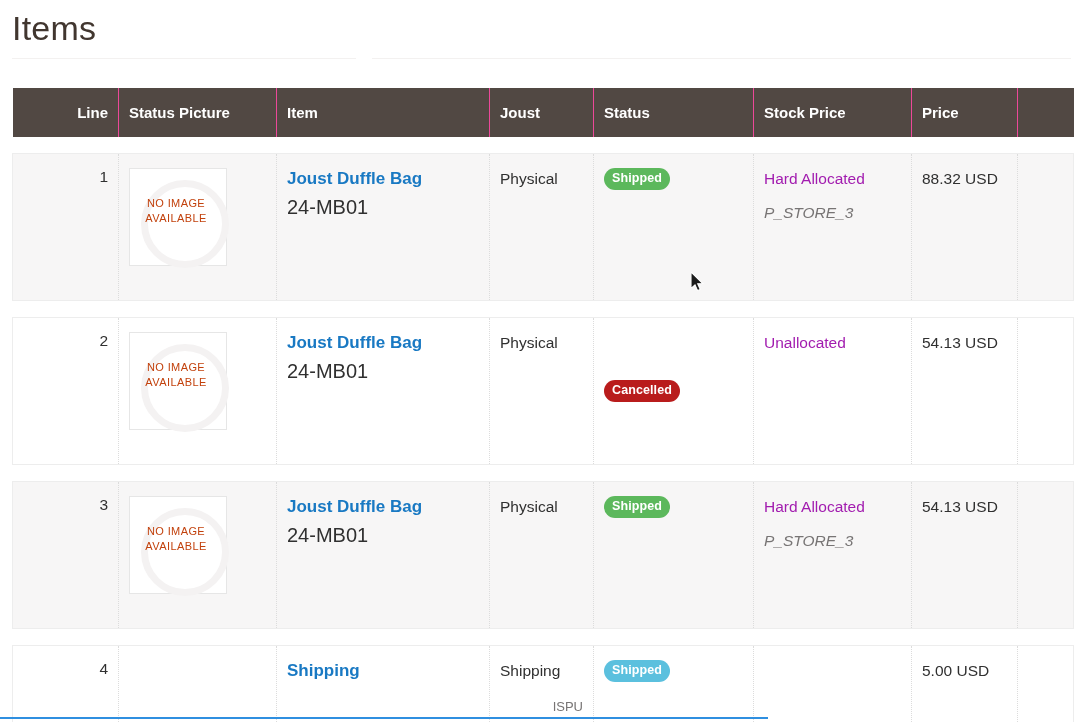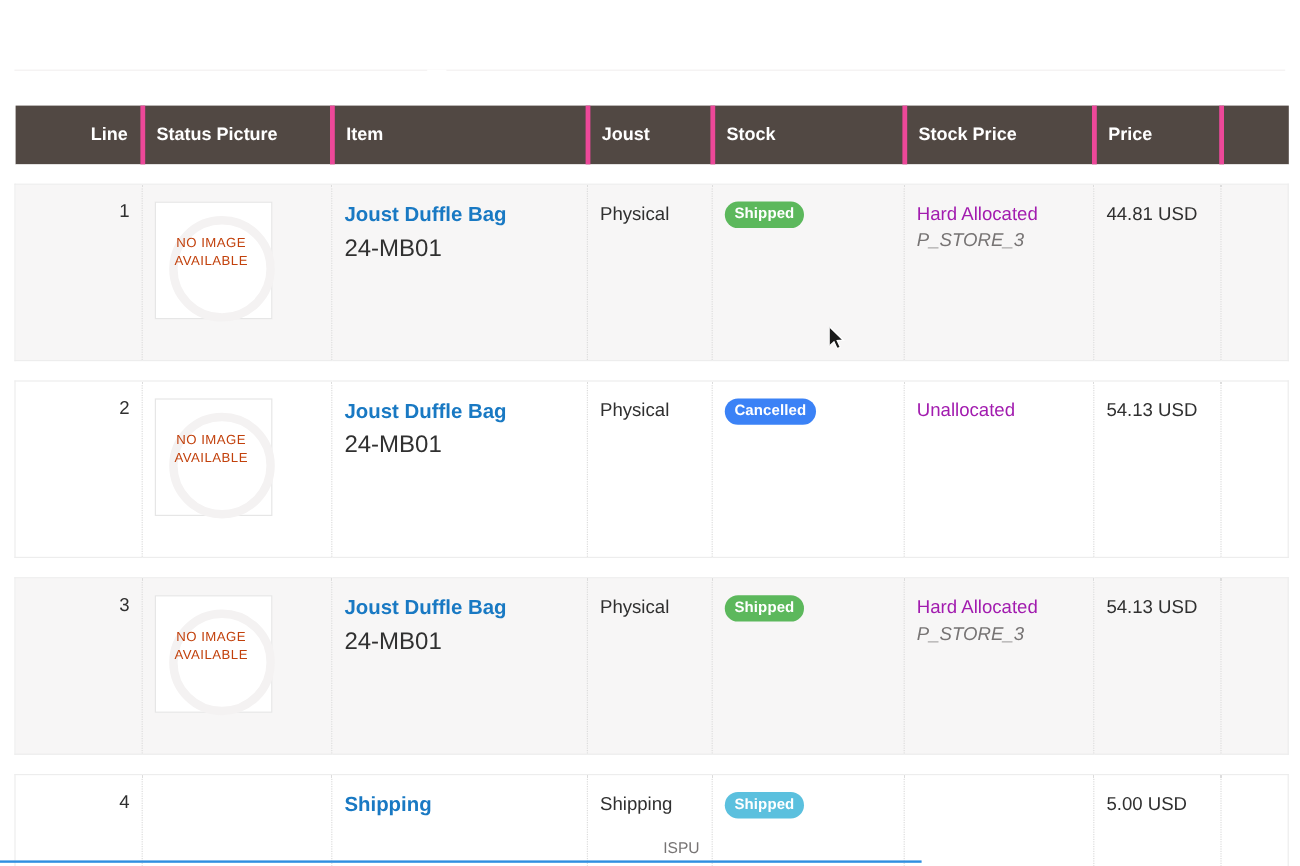--- a/index.html
+++ b/index.html
@@ -59,21 +59,21 @@
     width: 1061px;
     table-layout: fixed;
   }
   table.items thead th {
     background: #514843;
     color: #ffffff;
     font-size: 15px;
     font-weight: bold;
     text-align: left;
     padding: 12px 10px 13px 10px;
-    border-right: 4px solid #ec4899;
+    border-right: 1px solid #ec4899;
     height: 24px;
     vertical-align: middle;
     white-space: nowrap;
   }
   table.items thead th.num {
     text-align: right;
   }
   table.items thead th.last {
     border-right: none;
   }
@@ -196,21 +196,21 @@
 
   
   .stock-main {
     display: block;
     color: #a21caf;
     font-size: 15.5px;
     line-height: 22px;
   }
   .stock-src {
     display: block;
-    margin-top: 0;
+    margin-top: 12px;
     font-style: italic;
     color: #777474;
     font-size: 15.5px;
     line-height: 22px;
   }
   .price-val { line-height: 22px; }
 
   
   .focus-bar {
     position: absolute;
@@ -228,20 +228,21 @@
     top: 272px;
     width: 14px;
     height: 21px;
     pointer-events: none;
   }
 </style>
 </head>
 <body>
 
 <div class="page-head">
+  <div class="page-title">Items</div>
   <div class="head-rule"></div>
   <div class="head-rule-gap"></div>
 </div>
 
 <div class="table-wrap">
   <table class="items">
     <colgroup>
       <col class="col-line">
       <col class="col-pic">
       <col class="col-item">
@@ -250,21 +251,21 @@
       <col class="col-stock">
       <col class="col-price">
       <col class="col-extra">
     </colgroup>
     <thead>
       <tr>
         <th class="num">Line</th>
         <th>Status Picture</th>
         <th>Item</th>
         <th>Joust</th>
-        <th>Stock</th>
+        <th>Status</th>
         <th>Stock Price</th>
         <th>Price</th>
         <th class="last"></th>
       </tr>
     </thead>
     <tbody id="items-body">
         <tr class="spacer">
           <td colspan="8"></td>
         </tr>
         <tr class="data-row shaded">
@@ -278,40 +279,40 @@
             <span class="item-sku">24-MB01</span>
           </td>
           <td>
             <span class="type-main">Physical</span>
           </td>
           <td><span class="badge success" style="background: rgb(92, 184, 92);">Shipped</span></td>
           <td>
             <span class="stock-main">Hard Allocated</span>
             <span class="stock-src">P_STORE_3</span>
           </td>
-          <td><span class="price-val">44.81 USD</span></td>
+          <td><span class="price-val">88.32 USD</span></td>
           <td class="edge-r"></td>
         </tr>
         <tr class="spacer">
           <td colspan="8"></td>
         </tr>
         <tr class="data-row plain">
           <td class="num edge-l">2</td>
           <td class="pic"><div class="noimg"><div class="ring"></div><div class="noimg-text">
                 <div>NO IMAGE</div>
                 <div>AVAILABLE</div>
               </div></div></td>
           <td>
             <a class="item-link" href="#">Joust Duffle Bag</a>
             <span class="item-sku">24-MB01</span>
           </td>
           <td>
             <span class="type-main">Physical</span>
           </td>
-          <td><span class="badge danger" style="background: #3b82f6;">Cancelled</span></td>
+          <td><span class="badge danger" style="background: #b91c1c; margin-top: 48px;">Cancelled</span></td>
           <td>
             <span class="stock-main">Unallocated</span>
           </td>
           <td><span class="price-val">54.13 USD</span></td>
           <td class="edge-r"></td>
         </tr>
         <tr class="spacer">
           <td colspan="8"></td>
         </tr>
         <tr class="data-row shaded">

